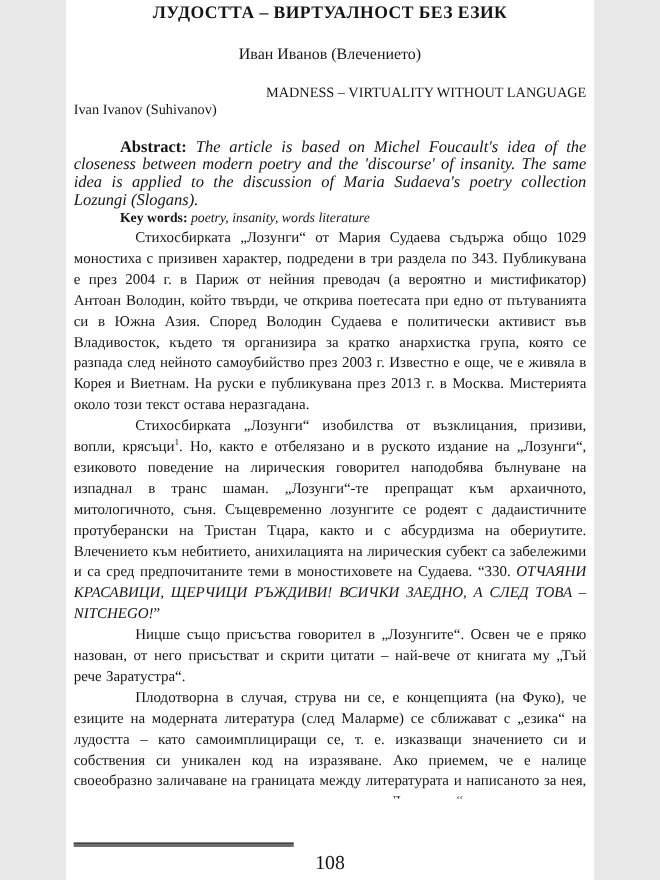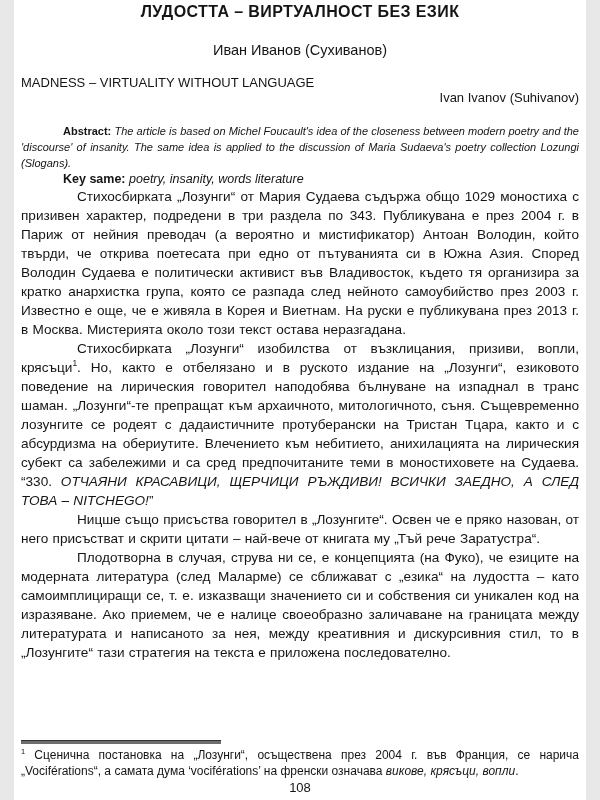--- a/index.html
+++ b/index.html
@@ -1,23 +1,23 @@
 <!DOCTYPE html>
 <html><head>
 <meta charset="utf-8">
 <style>
   html, body { margin: 0; padding: 0; background: #e8e8e8; }
   .page {
     position: relative;
-    width: 572px;
+    width: 480px;
     height: 800px;
     margin: 0 auto;
     background: #ffffff;
     color: #151515;
-    font-family: Liberation Sans, sans-serif;
+    font-family: Liberation Serif, serif;
     overflow: hidden;
     box-sizing: border-box;
   }
   .content {
     position: absolute;
     top: 0;
     left: 7px;
     right: 7px;
     max-height: 726px;
     overflow: hidden;
@@ -29,31 +29,31 @@
     font-weight: bold;
     letter-spacing: 0.4px;
   }
   .author-bg {
     margin: 21px 0 0;
     text-align: center;
     font-size: 14.5px;
   }
   .title-en {
     margin: 17px 0 0;
-    text-align: left;
+    text-align: right;
     font-size: 13px;
   }
   .author-en {
     margin: 0;
-    text-align: right;
+    text-align: left;
     font-size: 13px;
   }
   .abstract {
     margin: 18px 0 0;
-    font-size: 11px;
+    font-size: 15px;
     line-height: 16px;
     text-align: justify;
     text-indent: 42px;
   }
   .keywords {
     margin: 0;
     font-size: 12.5px;
     line-height: 16px;
     text-indent: 42px;
   }
@@ -83,39 +83,38 @@
   }
   .footnote {
     margin: 2px 0 1px;
     font-size: 12px;
     line-height: 15.5px;
     text-align: justify;
   }
   .page-number {
     margin: 1px 0 5px;
     text-align: center;
-    font-size: 13px;
+    font-size: 18px;
   }
 </style>
 </head>
 <body>
 
 <div class="page">
   <div class="content">
     <h1 class="title-bg">ЛУДОСТТА – ВИРТУАЛНОСТ БЕЗ ЕЗИК</h1>
-    <p class="author-bg">Иван  Иванов (Сухиванов)</p>
+    <p class="author-bg">Иван  Иванов (Влечението)</p>
     <p class="title-en">MADNESS – VIRTUALITY WITHOUT LANGUAGE</p>
     <p class="author-en">Ivan Ivanov (Suhivanov)</p>
     <p class="abstract"><b class="lbl">Abstract:</b> <i>The article is based on Michel Foucault's idea of the closeness between modern poetry and the 'discourse' of insanity. The same idea is applied to the discussion of Maria Sudaeva's poetry collection Lozungi (Slogans).</i></p>
-    <p class="keywords"><b class="lbl">Key same:</b> <i>poetry, insanity, words literature</i></p>
+    <p class="keywords"><b class="lbl">Key words:</b> <i>poetry, insanity, words literature</i></p>
     <div class="body-text">
         <p class="bp"><span>Стихосбирката „Лозунги“ от Мария Судаева съдържа общо 1029 моностиха с призивен характер, подредени в три раздела по 343. Публикувана е през 2004 г. в Париж от нейния преводач (а вероятно и мистификатор) Антоан Володин, който твърди, че открива поетесата при едно от пътуванията си в Южна Азия. Според Володин Судаева е политически активист във Владивосток, където тя организира за кратко анархистка група, която се разпада след нейното самоубийство през 2003 г. Известно е още, че е живяла в Корея и Виетнам. На руски е публикувана през 2013 г. в Москва. Мистерията около този текст остава неразгадана.</span></p>
         <p class="bp"><span>Стихосбирката „Лозунги“ изобилства от възклицания, призиви, вопли, крясъци</span><sup>1</sup><span>. Но, както е отбелязано и в руското издание на „Лозунги“, езиковото поведение на лирическия говорител наподобява бълнуване на изпаднал в транс шаман. „Лозунги“-те препращат към архаичното, митологичното, съня. Същевременно лозунгите се родеят с дадаистичните протуберански на Тристан Тцара, както и с абсурдизма на обериутите. Влечението към небитието, анихилацията на лирическия субект са забележими и са сред предпочитаните теми в моностиховете на Судаева. “330. </span><i>ОТЧАЯНИ КРАСАВИЦИ, ЩЕРЧИЦИ РЪЖДИВИ! ВСИЧКИ ЗАЕДНО, А СЛЕД ТОВА – NITCHEGO!</i><span>”</span></p>
         <p class="bp"><span>Ницше също присъства говорител в „Лозунгите“. Освен че е пряко назован, от него присъстват и скрити цитати – най-вече от книгата му „Тъй рече Заратустра“.</span></p>
         <p class="bp"><span>Плодотворна в случая, струва ни се, е концепцията (на Фуко), че езиците на модерната литература (след Маларме) се сближават  с „езика“ на лудостта – като самоимплициращи се, т. е. изказващи значението си и собствения си уникален код на изразяване. Ако приемем, че е налице своеобразно заличаване на границата между литературата и написаното за нея, между креативния и дискурсивния стил, то в „Лозунгите“ тази стратегия на текста е приложена последователно.</span></p>
       </div>
   </div>
   <div class="footer">
     <div class="fn-rule"></div>
-    <p class="footnote"><sup>1</sup><span> Сценична постановка на „Лозунги“, осъществена през 2004 г. във Франция, се нарича „Vociférations“, а самата дума ‘vociférations’ на френски означава </span><i>викове, крясъци, вопли</i><span>.</span></p>
     <p class="page-number">108</p>
   </div>
 </div>
 
 </body></html>

